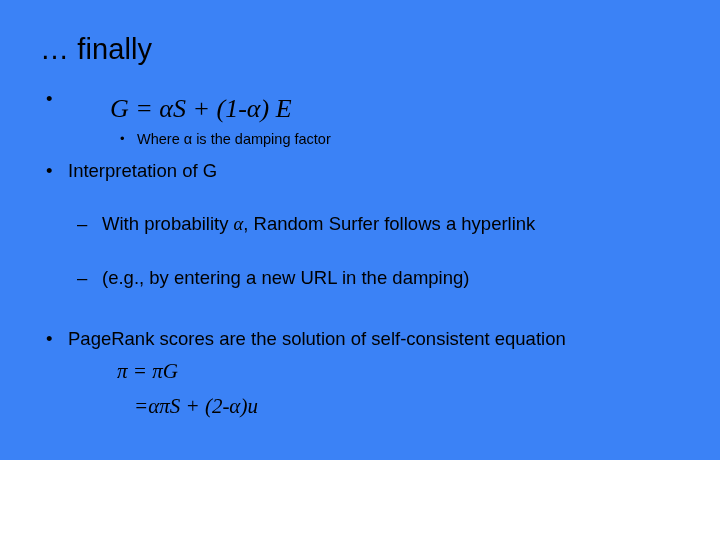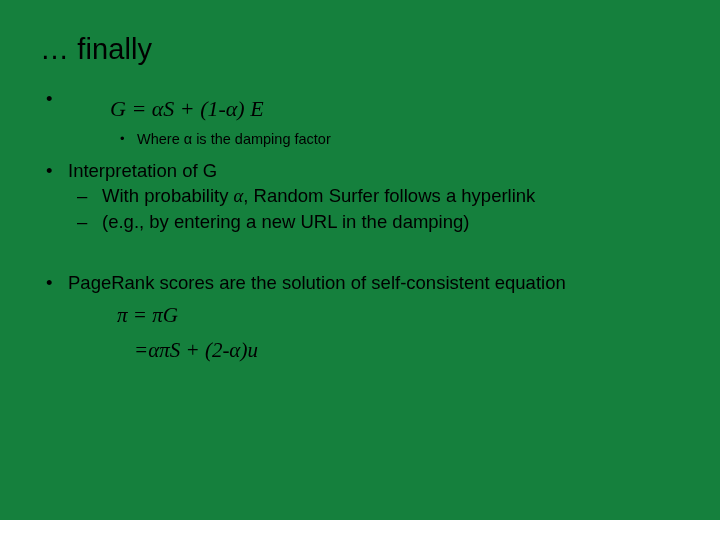--- a/index.html
+++ b/index.html
@@ -13,22 +13,22 @@
     font-family: "Liberation Sans", sans-serif;
     color: #000000;
     overflow: hidden;
     position: relative;
   }
 
   .slide {
     position: absolute;
     left: 0; top: 0;
     width: 720px;
-    height: 520px;
-    background: #15803d;
+    height: 460px;
+    background: #3b82f6;
   }
 
   
   .slide-title {
     position: absolute;
     left: 40px;
     top: 32px;
     font-size: 29px;
     line-height: 34px;
     font-weight: 400;
@@ -90,27 +90,28 @@
   .dash > .mark {
     position: absolute;
     left: 77px;
     top: 0;
     font-size: 18.5px;
     line-height: 25px;
   }
   .dash .cont {
     display: block;
     white-space: nowrap;
+    margin-top: 28px;
   }
 
   
   .eq {
     font-family: "Liberation Serif", "DejaVu Serif", serif;
     font-style: italic;
-    font-size: 22px;
+    font-size: 26px;
     line-height: 29px;
     white-space: nowrap;
     margin: 0;
   }
 
   .sp-1 { height: 8px; }
   .sp-2 { height: 6px; }
   .sp-3 { height: 9px; }
   .sp-4 { height: 36px; }
   .sp-5 { height: 6px; }

